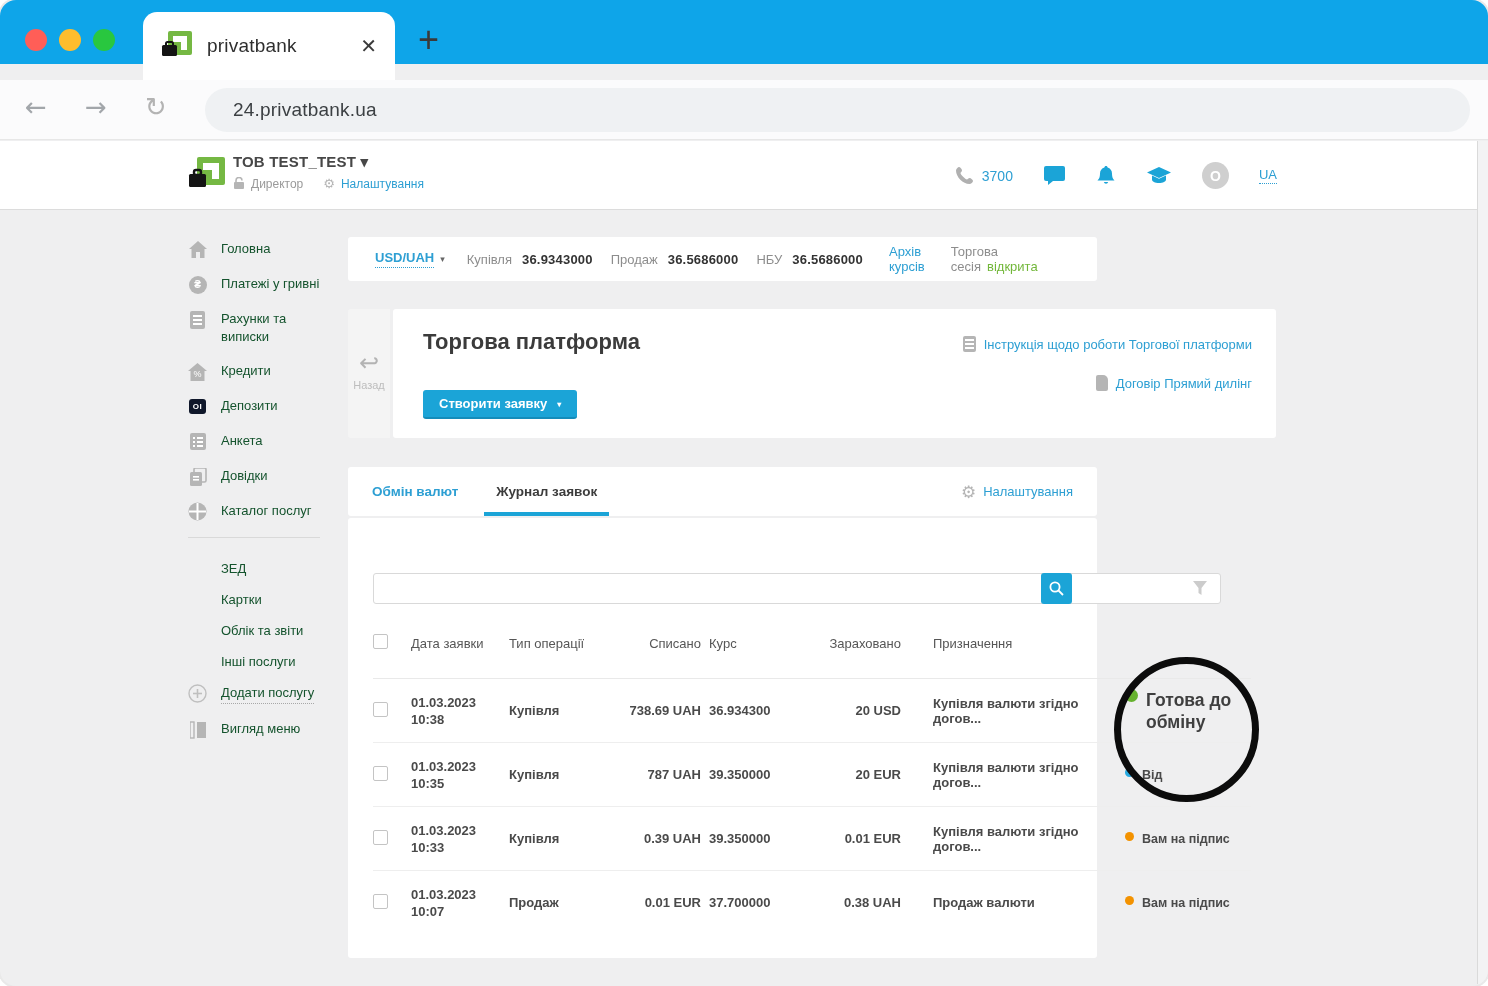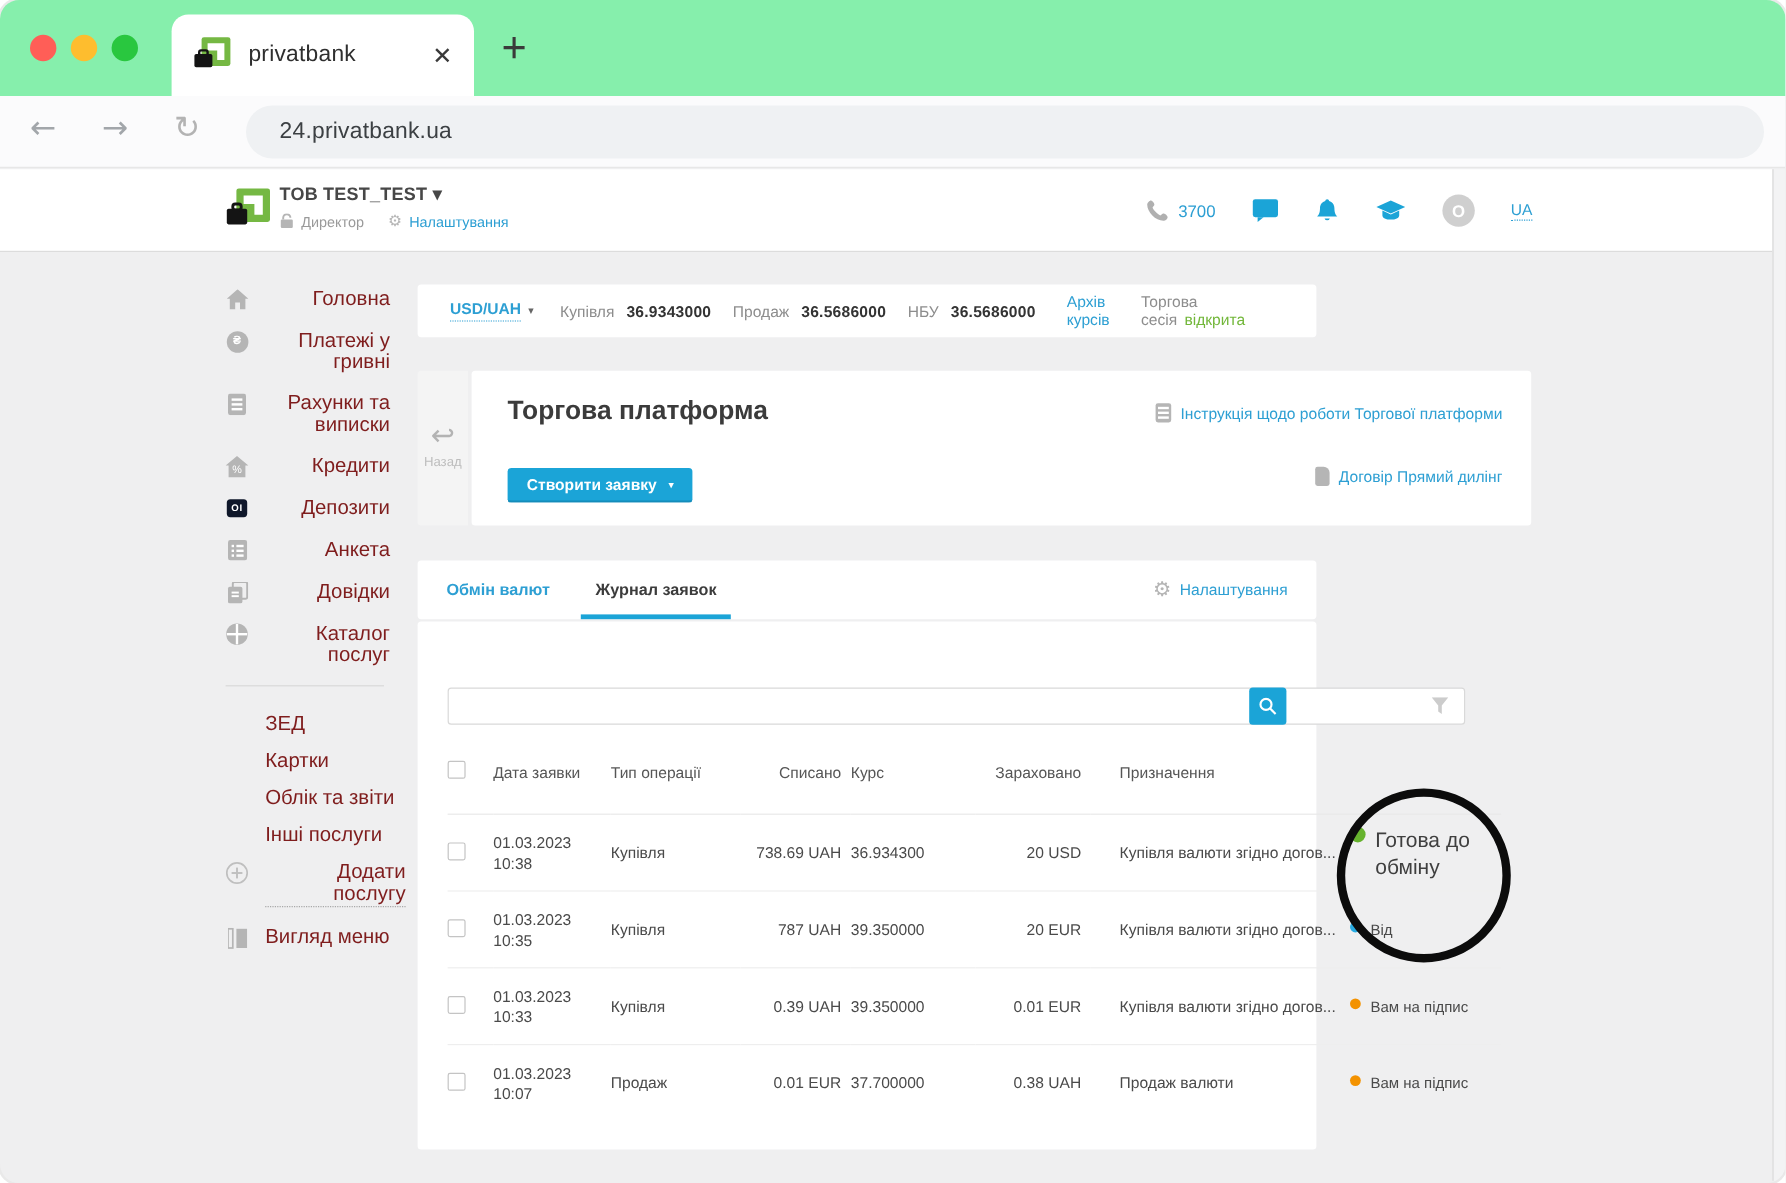--- a/index.html
+++ b/index.html
@@ -1,21 +1,21 @@
 <!DOCTYPE html>
 <html><head>
 <meta charset="utf-8">
 <style>
   * { margin:0; padding:0; box-sizing:border-box; }
   body { background:#fff; font-family:"Liberation Sans", sans-serif; }
   .window { position:relative; width:1488px; height:986px; margin:0 auto; background:#efeff0;
             border-radius:16px; overflow:hidden; box-shadow:0 0 0 2px #e9e9e9; }
 
   
-  .tabstrip { position:absolute; top:0; left:0; right:0; height:80px; background:#86efac; }
+  .tabstrip { position:absolute; top:0; left:0; right:0; height:64px; background:#0ea5e9; }
   .traffic { position:absolute; top:29px; left:25px; display:flex; gap:12px; }
   .light { width:22px; height:22px; border-radius:50%; }
   .tab { position:absolute; left:143px; top:12px; width:252px; height:68px; background:#fff;
          border-radius:14px 14px 0 0; display:flex; align-items:center; padding:0 18px; }
   .tab-title { font-size:19px; color:#2f2f2f; margin-left:14px; flex:1; letter-spacing:.2px; }
   .tab-close { font-size:20px; color:#3a3a3a; cursor:default; }
   .newtab { position:absolute; left:418px; top:22px; font-size:36px; font-weight:300; color:#3a3a3a; line-height:36px; }
   .navbar { position:absolute; top:80px; left:0; right:0; height:60px; background:#fbfbfc; border-bottom:1px solid #e7e7e7; }
   .nav-ic { position:absolute; top:12px; font-family:"DejaVu Sans", sans-serif; font-size:26px; color:#a2a6aa; }
   .urlbar { position:absolute; left:205px; right:18px; top:8px; height:44px; background:#eff1f3;
@@ -33,21 +33,21 @@
   .phone-num { font-size:14px; color:#2d9fd3; margin-left:-22px; }
   .avatar { width:27px; height:27px; border-radius:50%; background:#cfcfcf; color:#fff; font-weight:bold;
             font-size:14px; display:flex; align-items:center; justify-content:center; }
   .lang { font-size:13px; color:#2d9fd3; border-bottom:1px dotted #2d9fd3; padding-bottom:1px; }
   .gear-glyph { font-family:"DejaVu Sans", sans-serif; color:#b5b5b5; }
 
   
   .sidebar { position:absolute; left:188px; top:240px; width:150px; }
   .side-item { display:flex; margin-bottom:16px; cursor:default; }
   .side-icon { width:19px; height:19px; flex:0 0 19px; margin-right:14px; display:flex; align-items:center; justify-content:center; }
-  .side-label { font-size:17px; color:#7f1d1d; line-height:18px; width:104px;text-align:right; }
+  .side-label { font-size:13px; color:#14532d; line-height:18px; width:104px; }
   .side-div { width:132px; height:1px; background:#d9d9d9; margin:15px 0 22px 0; }
   .side-item2 { margin-bottom:13px; padding-left:33px; }
   .side-item2 .side-label { width:auto; }
   .dotted-gray { border-bottom:1px dotted #a8a8a8; padding-bottom:1px; }
   .circ-ic { width:18px; height:18px; border-radius:50%; background:#b5b5b5; color:#fff; font-size:10px;
              display:flex; align-items:center; justify-content:center; font-weight:bold; }
   .sq-ic { width:17px; height:15px; border-radius:3px; background:#0f172a; color:#fff; font-size:8px;
            display:flex; align-items:center; justify-content:center; font-weight:bold; letter-spacing:.5px; }
 
   
@@ -91,21 +91,21 @@
   .searchinput { width:848px; height:31px; border:1px solid #d9d9d9; border-radius:3px; padding:0 34px 0 10px;
                  font-size:13px; font-family:"Liberation Sans", sans-serif; color:#444; background:#fff; }
   .funnel { position:absolute; left:820px; top:8px; }
   .searchbtn { position:absolute; right:0; top:0; width:31px; height:31px; background:#1ba4d7; border:none;
                border-radius:3px; display:flex; align-items:center; justify-content:center; cursor:pointer; }
 
   table.journal { margin-top:30px; border-collapse:collapse; width:878px; table-layout:fixed; font-size:13px; color:#4a4a4a; }
   .journal th { font-weight:normal; color:#565656; padding-bottom:26px; }
   .journal th, .journal td { text-align:left; vertical-align:middle; }
   .journal thead tr { border-bottom:1px solid #e9e9e9; }
-  .journal tbody tr { border-bottom:1px solid #eeeeee; height:64px; }
+  .journal tbody tr { border-bottom:1px solid #eeeeee; height:64px;font-weight:bold; }
   .journal tbody tr:last-child { border-bottom:none; }
   .c-check { width:38px; } .c-date { width:98px; } .c-type { width:108px;margin-top:20px; }
   .c-debit { width:92px; text-align:right !important; padding-right:8px; }
   .c-rate { width:104px; text-align:right; padding-right:10px;margin-top:40px; }
   .c-credit { width:96px; text-align:right !important; padding-right:8px; }
   .c-purp { padding-left:24px; } .c-status { width:126px; }
   .chk { width:15px; height:15px; border:1px solid #c4c4c4; border-radius:2px; background:#fff; }
   .dt2 { line-height:17px; }
   .status-cell { display:flex; align-items:flex-start; gap:8px; font-size:12.5px; }
   .dot { width:9px; height:9px; border-radius:50%; flex:0 0 auto; }
@@ -345,21 +345,21 @@
   </div>
   <div class="card platform">
     <div class="pf-title">Торгова платформа</div>
     <button class="btn-create">
       <span>Створити заявку</span><span class="caret">▾</span>
     </button>
     <div class="pf-link" style="top:27px;">
       <span class="doc-ic"></span>
       <a class="link" href="#">Інструкція щодо роботи Торгової платформи</a>
     </div>
-    <div class="pf-link" style="top:80px;">
+    <div class="pf-link" style="top:66px;">
       <span class="page-ic"></span>
       <a class="link" href="#">Договір Прямий дилінг</a>
     </div>
   </div>
 
   <div class="card tabscard">
     <span class="tab-exch">Обмін валют</span>
     <span class="tab-journal">Журнал заявок</span>
     <span class="tabs-settings">
       <span class="gear-glyph" style="font-size:17px;">⚙</span>

